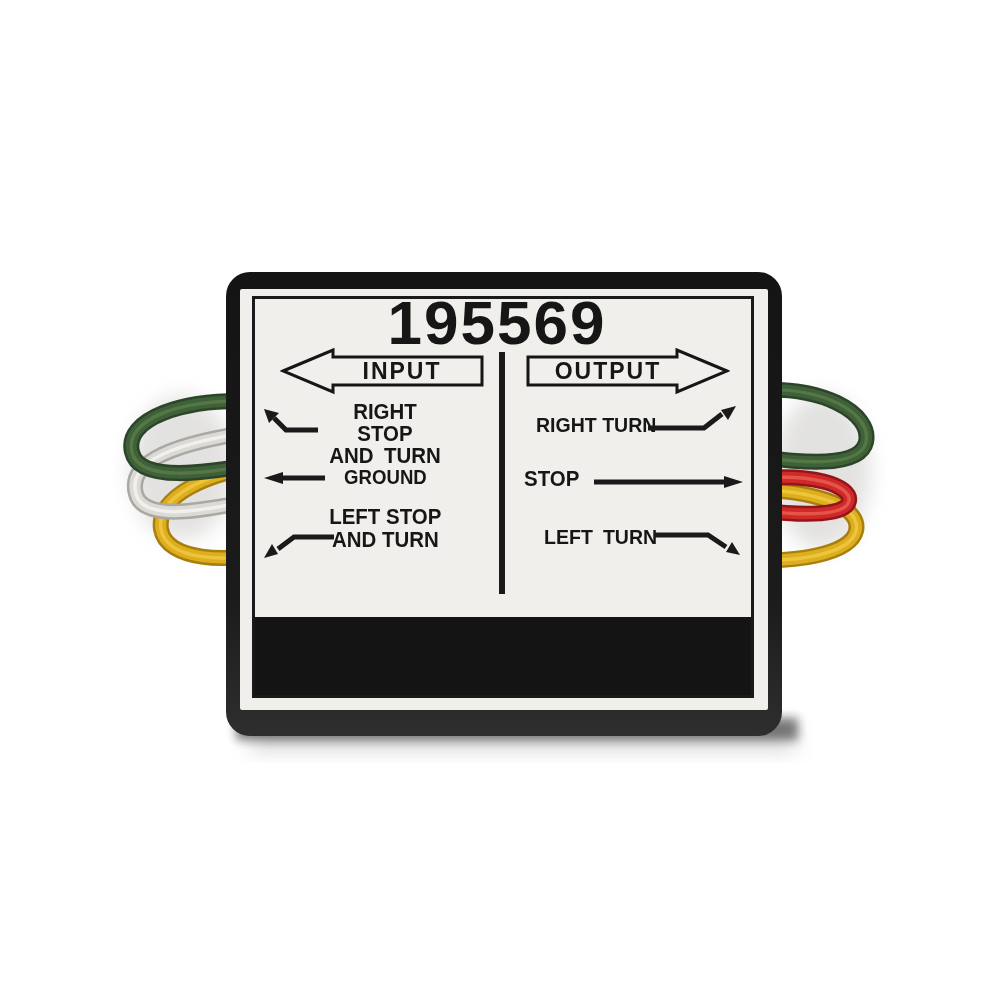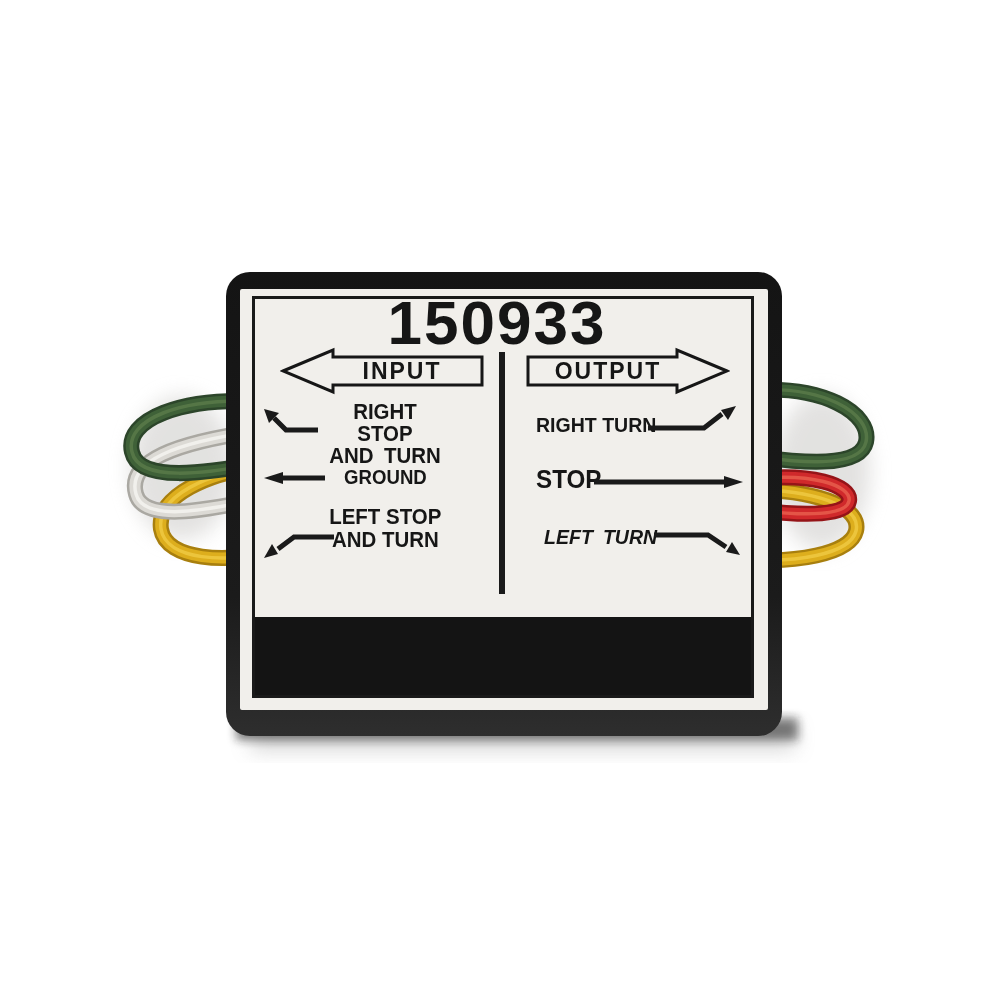--- a/index.html
+++ b/index.html
@@ -34,22 +34,22 @@
   .rowtext{position:absolute;font-weight:700;color:#161616;}
   .cond{display:inline-block;transform:scaleX(.93);transform-origin:center;}
   .cond-l{display:inline-block;transform:scaleX(.93);transform-origin:left center;}
   .ltext{left:323px;width:124px;text-align:center;font-size:22px;line-height:22px;}
   .lt1{top:401px;}
   .lt2{top:464px;font-size:20px;line-height:26px;}
   .lt3{top:505px;line-height:23px;text-decoration:underline;}
   .ws{word-spacing:5px;}
   .rtext{font-size:21px;line-height:22px;}
   .rt1{left:536px;top:414px;}
-  .rt2{left:536px;top:468px;font-size:26px;}
-  .rt3{left:544px;top:526px;font-style:italic;}
+  .rt2{left:524px;top:468px;font-size:22px;}
+  .rt3{left:544px;top:526px;}
 
   .rowarrow{position:absolute;}
   .ra-l1{left:258px;top:404px;}
   .ra-l2{left:261px;top:470px;}
   .ra-l3{left:256px;top:531px;}
   .ra-r1{left:646px;top:400px;}
   .ra-r2{left:592px;top:474px;}
   .ra-r3{left:652px;top:530px;}
   .rowarrow polyline{fill:none;stroke:#1a1a1a;stroke-width:5;}
   .rowarrow polygon{fill:#1a1a1a;}
@@ -111,21 +111,21 @@
         <path d="M 746 480 C 812 471, 852 486, 849 501 C 846 518, 793 515, 746 509" stroke-width="3.5" opacity="0.8" stroke="#e9604f"></path>
       </g>
     </g>
   </svg>
 
   <div class="box"></div>
   <div class="label"></div>
   <div class="inner"></div>
   <div class="band"></div>
 
-  <div class="title">150933</div>
+  <div class="title">195569</div>
 
   <svg class="banner banner-input" viewBox="0 0 204 50">
     <polygon points="3,25 53,4 53,11 202,11 202,39 53,39 53,46"></polygon>
     <text x="122" y="33" text-anchor="middle">INPUT</text>
   </svg>
 
   <svg class="banner banner-output" viewBox="0 0 204 50">
     <polygon points="201,25 151,4 151,11 2,11 2,39 151,39 151,46"></polygon>
     <text x="82" y="33" text-anchor="middle">OUTPUT</text>
   </svg>

